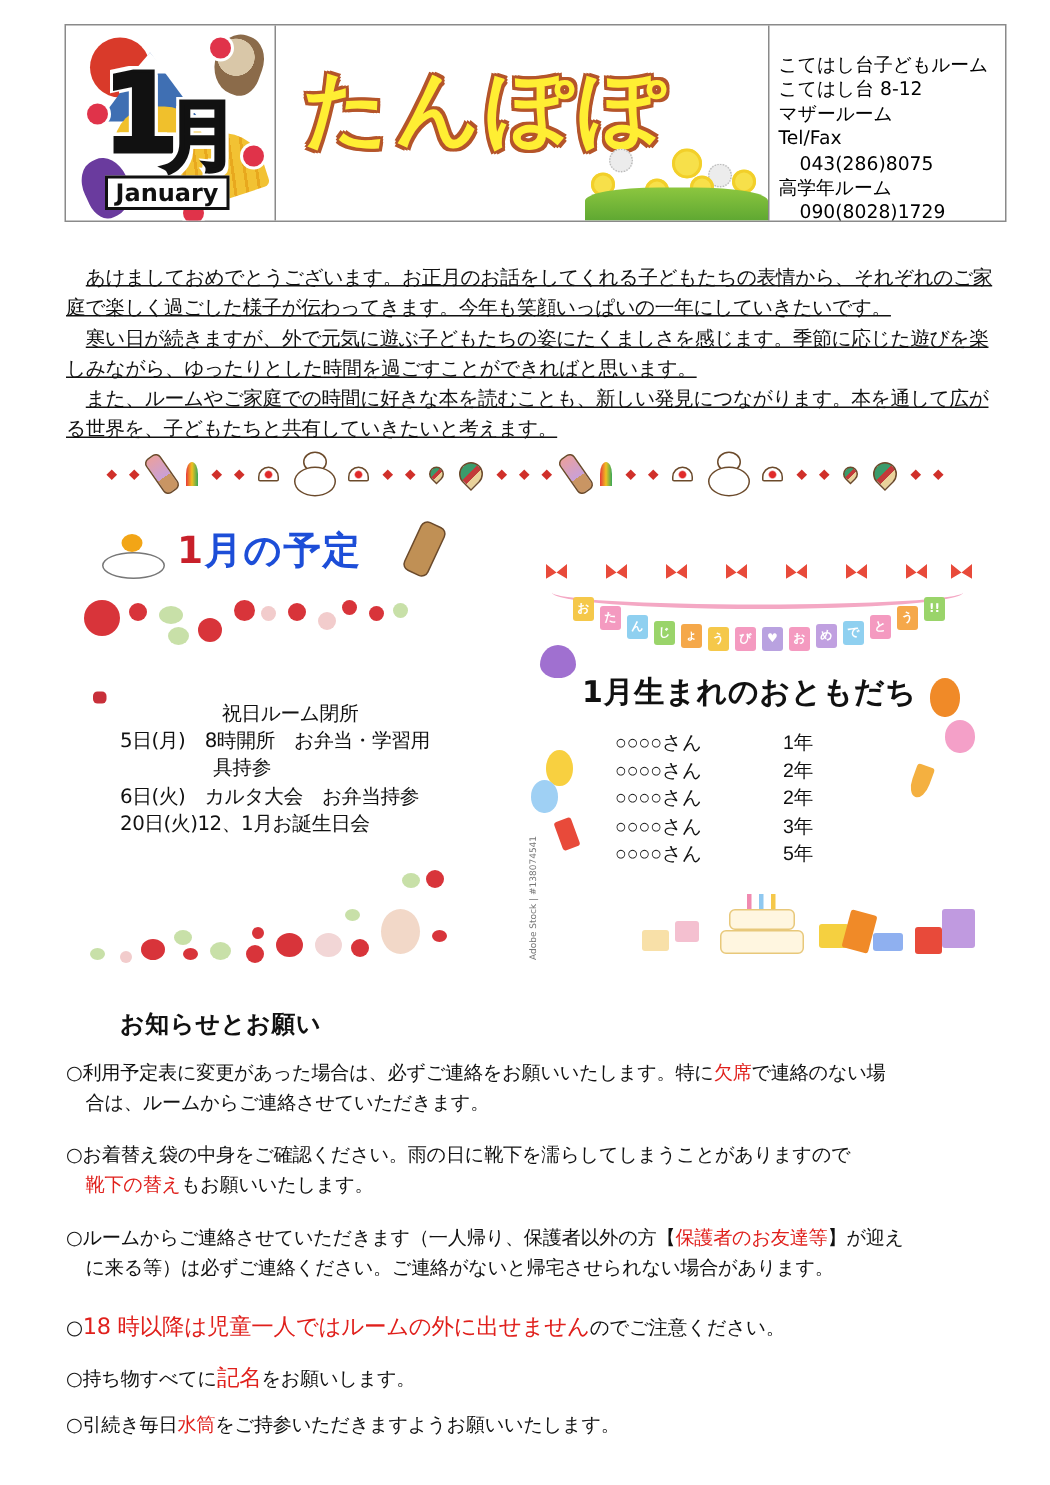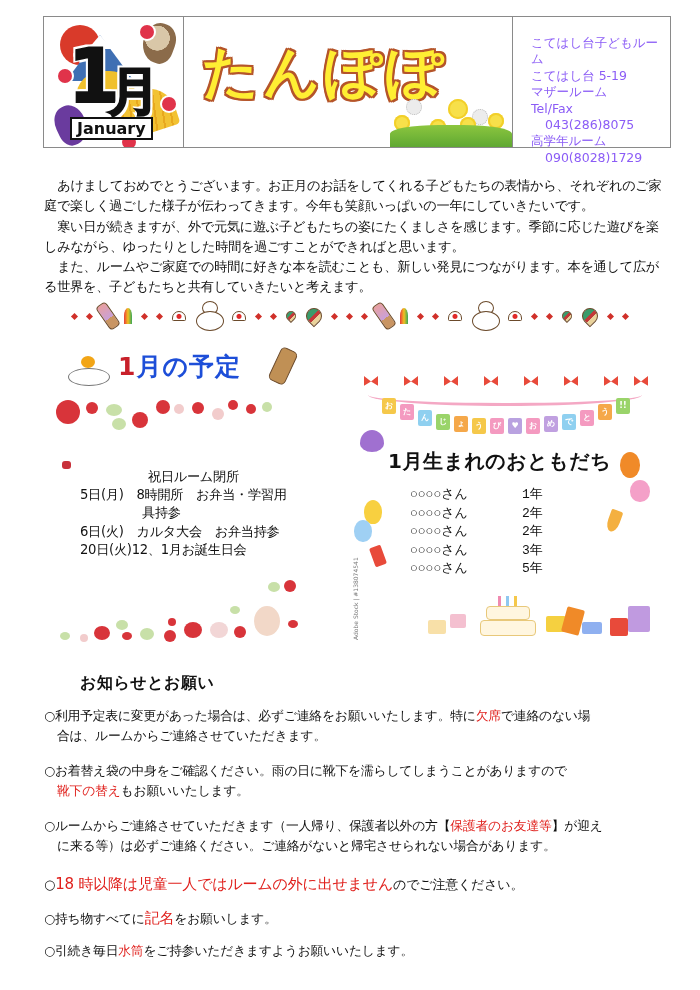--- a/index.html
+++ b/index.html
@@ -4,21 +4,21 @@
 <style>
   * { box-sizing: border-box; margin: 0; padding: 0; }
   html, body { width: 700px; height: 990px; background: #ffffff; overflow: hidden; }
   body { position: relative; font-family: "DejaVu Sans", "Liberation Sans", sans-serif; color: #111; }
 
   
   .header { position: absolute; left: 43px; top: 16px; width: 628px; height: 132px; border: 1px solid #8a8a8a; display: flex; }
   .hdr-cell { height: 100%; position: relative; }
   .hdr-month { width: 140px; border-right: 1px solid #8a8a8a; overflow: hidden; }
   .hdr-title { width: 329px; border-right: 1px solid #8a8a8a; overflow: hidden; }
-  .hdr-contact { flex: 1; padding: 18px 0 0 6px; font-size: 12.5px; line-height: 16.4px; font-family: "DejaVu Sans", sans-serif; color: #8b5cf6; margin-left: 12px; }
+  .hdr-contact { flex: 1; padding: 18px 0 0 6px; font-size: 12.5px; line-height: 16.4px; font-family: "DejaVu Sans", sans-serif; color: #000000; }
   .hdr-contact .indent { padding-left: 14px; }
 
   
   .sun { position: absolute; left: 16px; top: 8px; width: 40px; height: 40px; border-radius: 50%; background: #d93a2a; }
   .mtn { position: absolute; left: 22px; top: 18px; width: 0; height: 0; border-left: 34px solid transparent; border-right: 34px solid transparent; border-bottom: 46px solid #3f6fb3; }
   .mtn-snow { position: absolute; left: 44px; top: 18px; width: 0; height: 0; border-left: 12px solid transparent; border-right: 12px solid transparent; border-bottom: 14px solid #ffffff; }
   .fan { position: absolute; right: 8px; top: 72px; width: 56px; height: 44px; background: repeating-linear-gradient(100deg, #f2c233 0 6px, #e8a81e 6px 8px); border-radius: 40px 40px 6px 6px; transform: rotate(-18deg); }
   .fan2 { position: absolute; left: 32px; top: 54px; width: 60px; height: 30px; background: #f0c02c; border-radius: 30px 30px 4px 4px; }
   .bird { position: absolute; right: 8px; top: 6px; width: 32px; height: 40px; background: radial-gradient(circle at 40% 40%, #d9c7a8 0 40%, #8b6b4a 41% 100%); border-radius: 50% 50% 40% 60%; transform: rotate(20deg); }
   .plum { position: absolute; width: 14px; height: 14px; border-radius: 50%; background: #e0334a; box-shadow: 0 0 0 2px #fff; }
@@ -29,21 +29,21 @@
   
   .title-text { position: absolute; left: 18px; top: 18px; font-family: "DejaVu Sans", sans-serif; font-weight: bold; font-size: 56px; color: #ffee33; letter-spacing: 4px;
     text-shadow: 2px 0 0 #b5552a, -2px 0 0 #b5552a, 0 2px 0 #b5552a, 0 -2px 0 #b5552a, 2px 2px 0 #b5552a, -2px -2px 0 #b5552a, 2px -2px 0 #b5552a, -2px 2px 0 #b5552a; }
   .meadow { position: absolute; right: 0; bottom: 0; width: 122px; height: 50px; }
   .grass { position: absolute; left: 0; bottom: 0; width: 100%; height: 22px; background: linear-gradient(180deg, #8cc63f, #5fa832); border-radius: 40% 40% 0 0; }
   .flower { position: absolute; width: 16px; height: 16px; border-radius: 50%; background: #f7e04a; box-shadow: 0 0 0 2px #f2cf2a inset; }
   .puff { position: absolute; width: 16px; height: 16px; border-radius: 50%; background: #ececec; border: 1px dotted #bbb; }
 
   
   .intro { position: absolute; left: 44px; top: 176px; width: 625px; font-size: 13.2px; line-height: 20.3px; color: #111; font-family: "DejaVu Sans", sans-serif; letter-spacing: -0.3px; }
-  .intro p { text-indent: 1em; }
+  .intro p { text-indent: 1em; text-decoration: underline; }
 
   
   .deco-line { position: absolute; left: 72px; top: 298px; width: 556px; height: 36px; display: flex; align-items: center; justify-content: space-between; }
   .dot { width: 5px; height: 5px; background: #d0302a; transform: rotate(45deg); }
   .paddle { width: 12px; height: 28px; background: linear-gradient(#e9a0a0, #c9a0d8 60%, #c99563 60%); border: 1px solid #6b4a2b; border-radius: 4px; transform: rotate(-35deg); }
   .mochi { width: 26px; height: 30px; position: relative; }
   .mochi::before { content: ""; position: absolute; left: 6px; top: 0; width: 14px; height: 12px; border-radius: 50%; background: #fff; border: 1.5px solid #6b4a2b; }
   .mochi::after { content: ""; position: absolute; left: 0; top: 10px; width: 26px; height: 18px; border-radius: 50%; background: #fff; border: 1.5px solid #6b4a2b; }
   .fanmini { width: 14px; height: 10px; border: 1.5px solid #6b4a2b; border-radius: 10px 10px 2px 2px; background: radial-gradient(circle at 50% 55%, #e02a2a 0 2px, #fff 3px); }
   .top { width: 16px; height: 16px; border-radius: 50% 50% 50% 0; background: linear-gradient(#3a9b6b 0 40%, #c23a3a 40% 70%, #e9d29b 70%); border: 1px solid #6b4a2b; transform: rotate(-45deg); }
@@ -67,21 +67,21 @@
   .sched-list .cont2 { padding-left: 62px; }
   .redmark { position: absolute; left: 62px; top: 461px; width: 9px; height: 8px; background: #c8303a; border-radius: 3px; }
 
   
   .bday { position: absolute; left: 350px; top: 370px; width: 310px; height: 280px; background: #fff; }
   .rope { position: absolute; left: 18px; top: 14px; width: 274px; height: 22px; border-bottom: 3px solid #f4a8c4; border-radius: 0 0 50% 50%; }
   .bow { position: absolute; top: 6px; width: 14px; height: 14px; background: #e84a3a; clip-path: polygon(0 0, 50% 40%, 100% 0, 100% 70%, 50% 40%, 0 70%); }
   .flags { position: absolute; left: 32px; top: 26px; width: 248px; height: 40px; }
   .flag { position: absolute; width: 14px; height: 16px; border-radius: 2px; font-size: 8px; color: #fff; text-align: center; line-height: 16px; font-weight: bold; }
   .bday-title { position: absolute; left: 38px; top: 78px; font-family: "DejaVu Sans", sans-serif; font-weight: bold; font-size: 20px; color: #111; letter-spacing: 0.5px; }
-  .bday-list { position: absolute; left: 60px; top: 116px; font-size: 13px; line-height: 18.5px; font-family: Liberation Mono, monospace; }
+  .bday-list { position: absolute; left: 60px; top: 116px; font-size: 13px; line-height: 18.5px; font-family: Liberation Sans, sans-serif; }
   .bday-row { display: flex; }
   .bday-row .name { width: 112px; }
   .balloon { position: absolute; border-radius: 50% 50% 48% 48%; }
   .cake { position: absolute; left: 130px; top: 226px; width: 56px; height: 42px; }
   .cake .tier1 { position: absolute; left: 6px; top: 10px; width: 44px; height: 14px; background: #fff6e0; border: 1px solid #e8c87a; border-radius: 4px; }
   .cake .tier2 { position: absolute; left: 0; top: 24px; width: 56px; height: 16px; background: #fff6e0; border: 1px solid #e8c87a; border-radius: 4px; }
   .cake .candle { position: absolute; top: 0; width: 3px; height: 10px; }
   .gift { position: absolute; border-radius: 2px; }
   .watermark { position: absolute; left: 2px; top: 196px; font-size: 6px; color: #777; transform: rotate(-90deg); transform-origin: left top; white-space: nowrap; }
 
@@ -128,21 +128,21 @@
       <div class="puff" style="left:82px;top:12px;"></div>
       <div class="flower" style="left:4px;top:18px;"></div>
       <div class="flower" style="left:40px;top:22px;"></div>
       <div class="flower" style="left:98px;top:16px;"></div>
       <div class="flower" style="left:70px;top:20px;"></div>
       <div class="grass"></div>
     </div>
   </div>
   <div class="hdr-cell hdr-contact">
     <div>こてはし台子どもルーム</div>
-    <div>こてはし台 5-19</div>
+    <div>こてはし台 8-12</div>
     <div>マザールーム</div>
     <div>Tel/Fax</div>
     <div class="indent">043(286)8075</div>
     <div>高学年ルーム</div>
     <div class="indent">090(8028)1729</div>
   </div>
 </div>
 
 <div class="intro">
   <p>あけましておめでとうございます。お正月のお話をしてくれる子どもたちの表情から、それぞれのご家庭で楽しく過ごした様子が伝わってきます。今年も笑顔いっぱいの一年にしていきたいです。</p>

